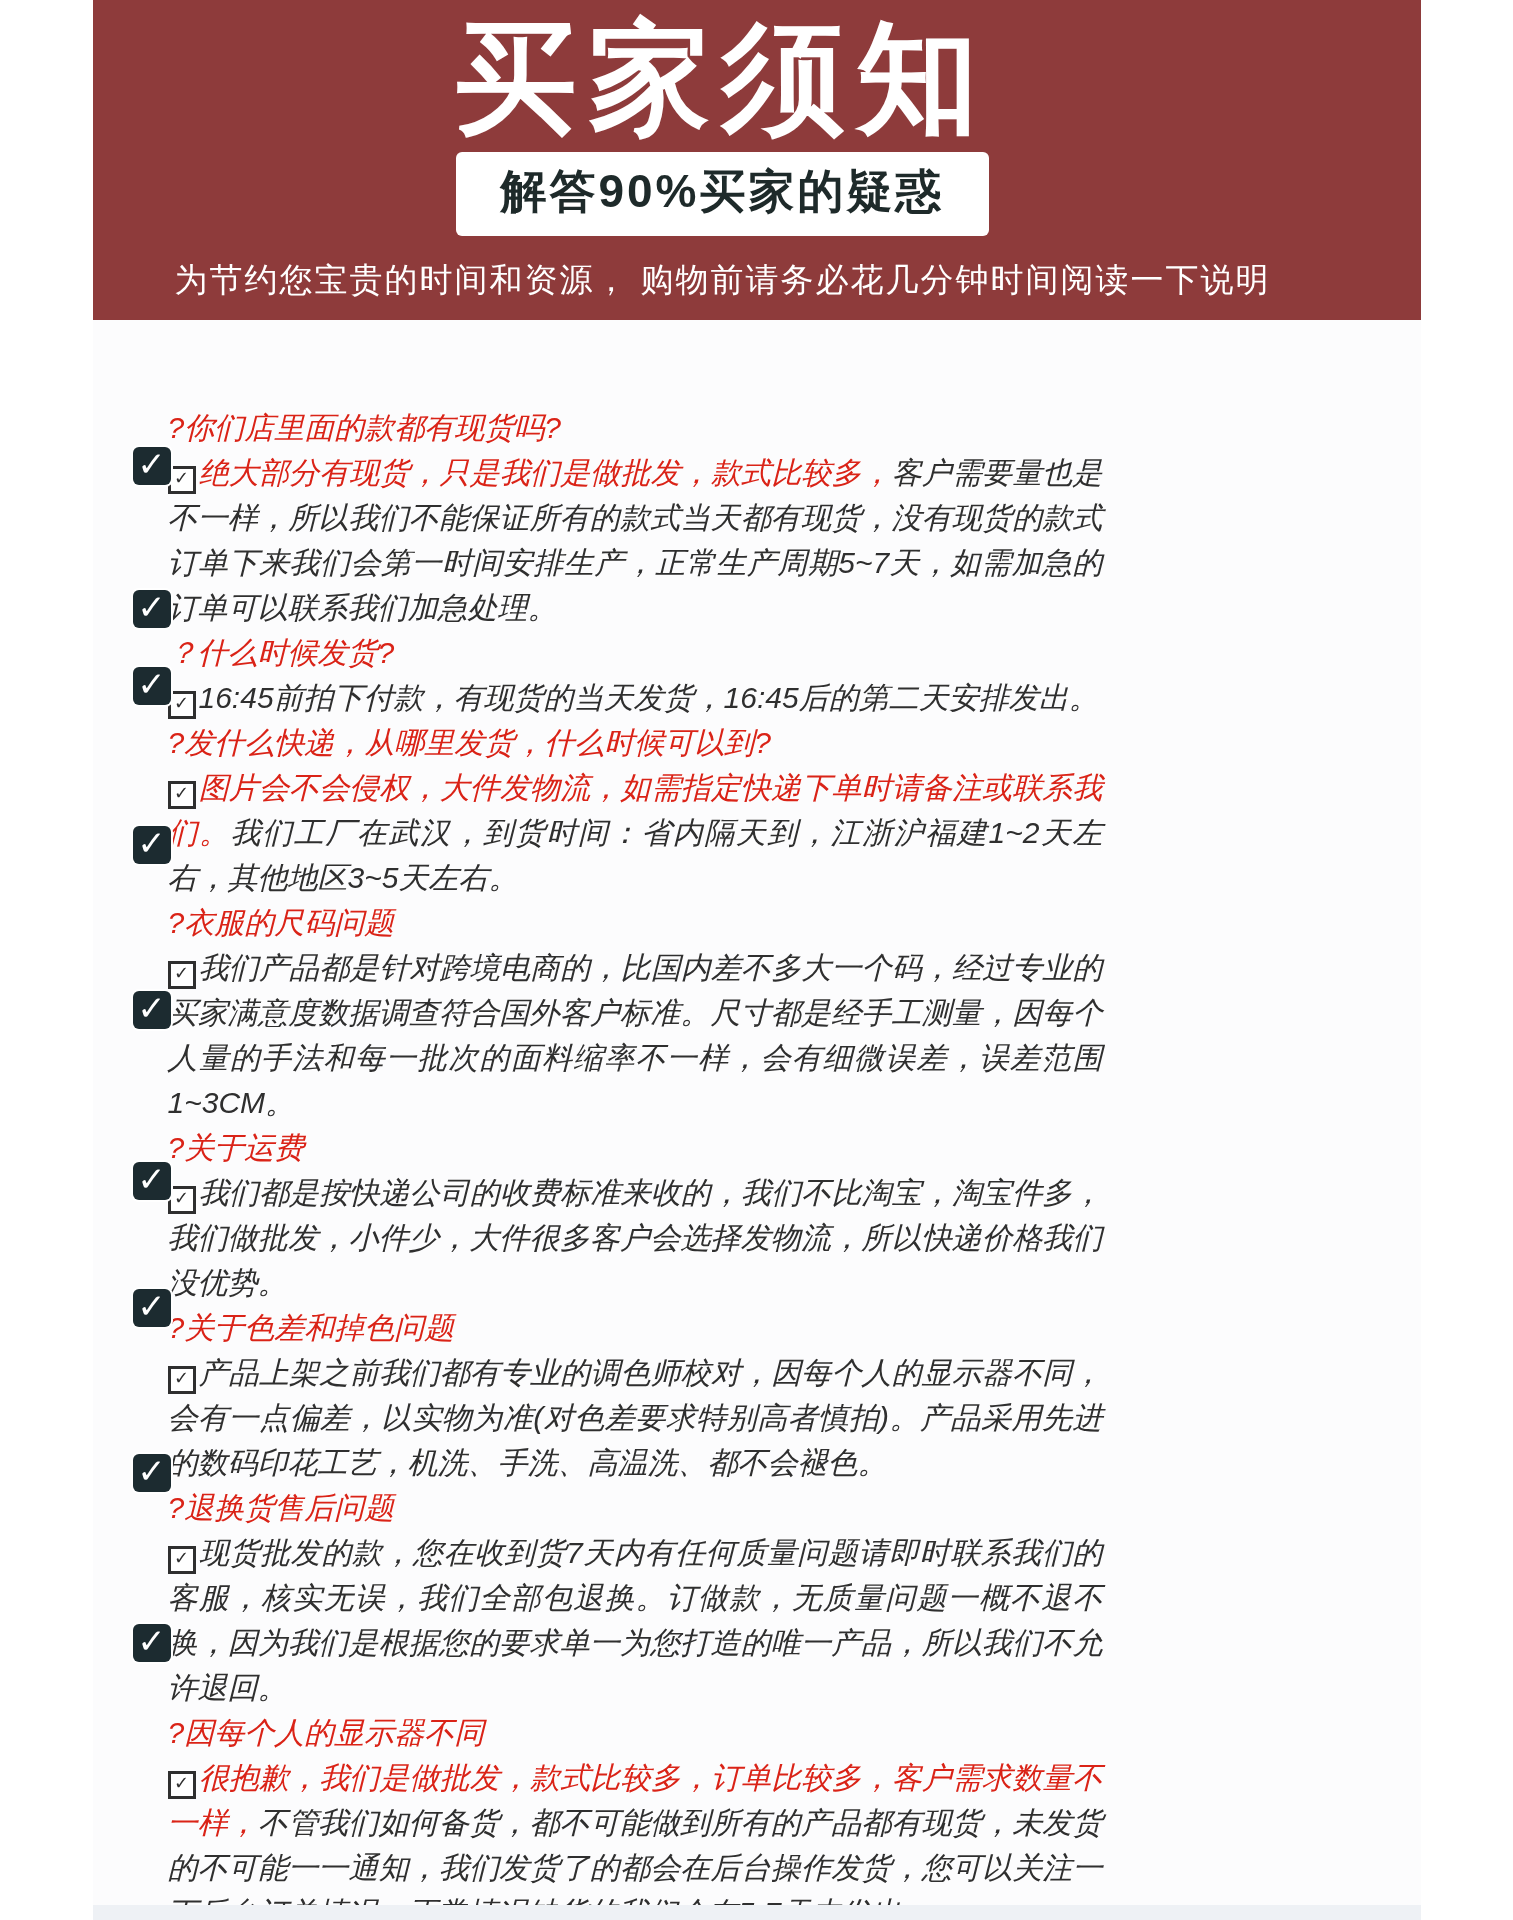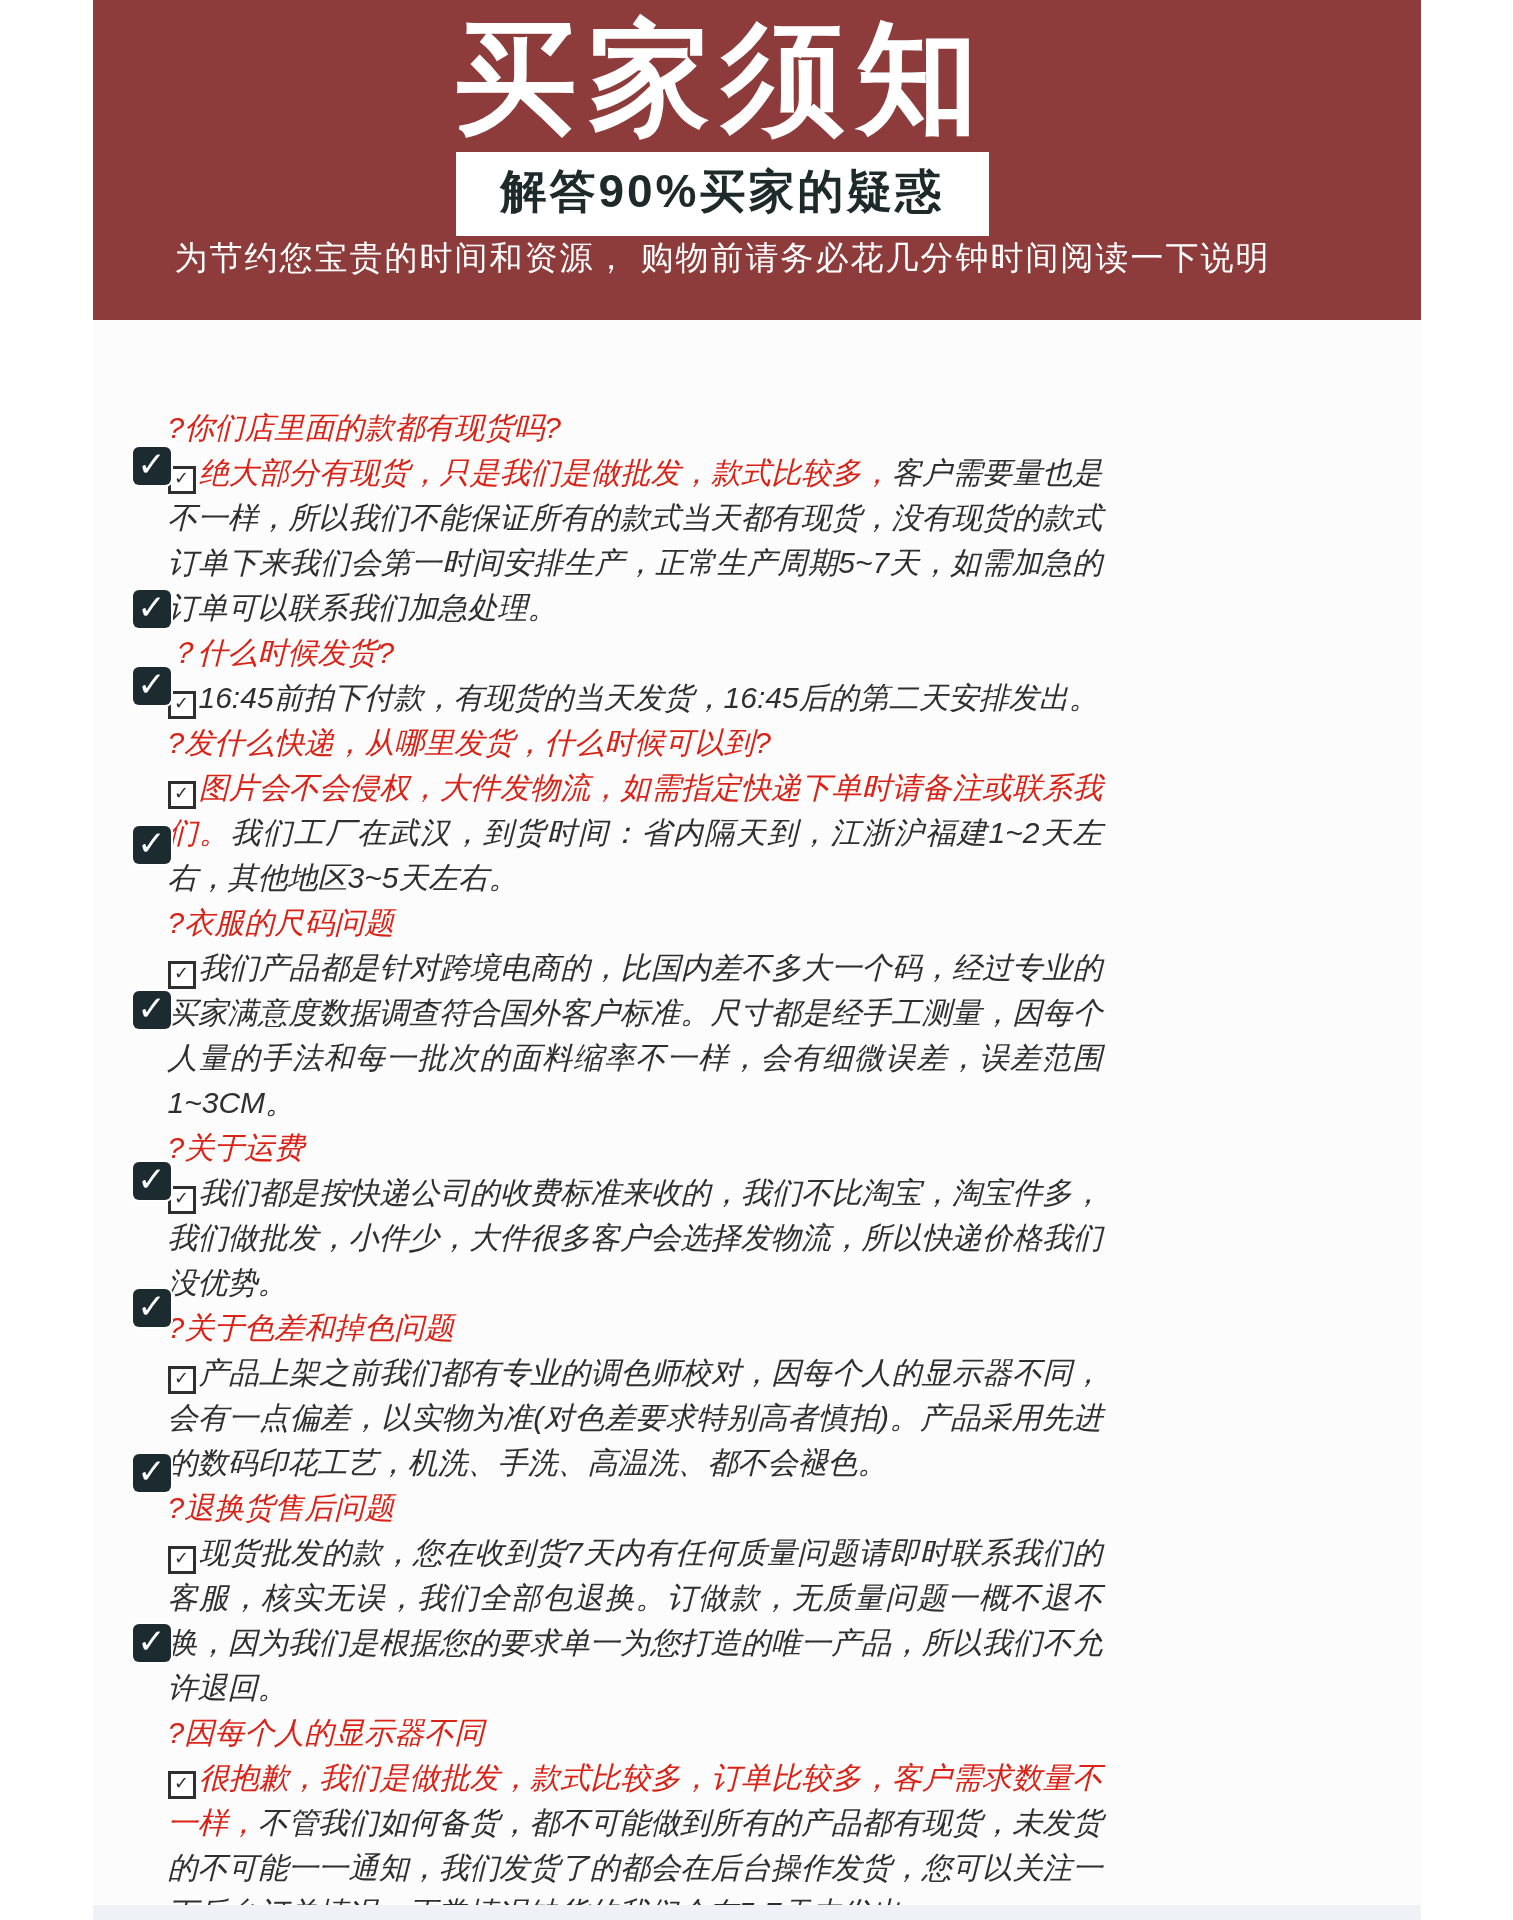--- a/index.html
+++ b/index.html
@@ -35,22 +35,24 @@
   }
   .banner-box{
     display:inline-block;
     margin-top:10px;
     background:#ffffff;
     color:var(--box-text,#1e2a2a);
     font-size:46px;
     font-weight:bold;
     letter-spacing:3px;
     padding:9px 44px 13px 44px;
+    border-radius:6px;
   }
   .banner-tagline{
+    margin-top:22px;
     color:#ffffff;
     font-size:33px;
     letter-spacing:2px;
   }
   
   .content{
     position:relative;
     padding:85px 318px 0 75px; 
     font-size:30px;
     line-height:45px;

